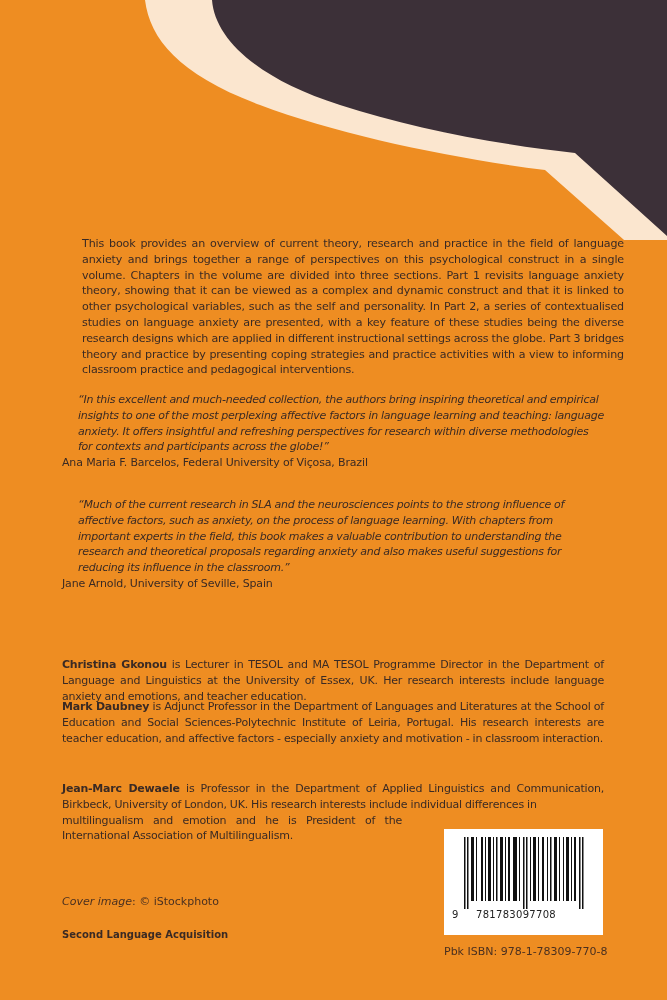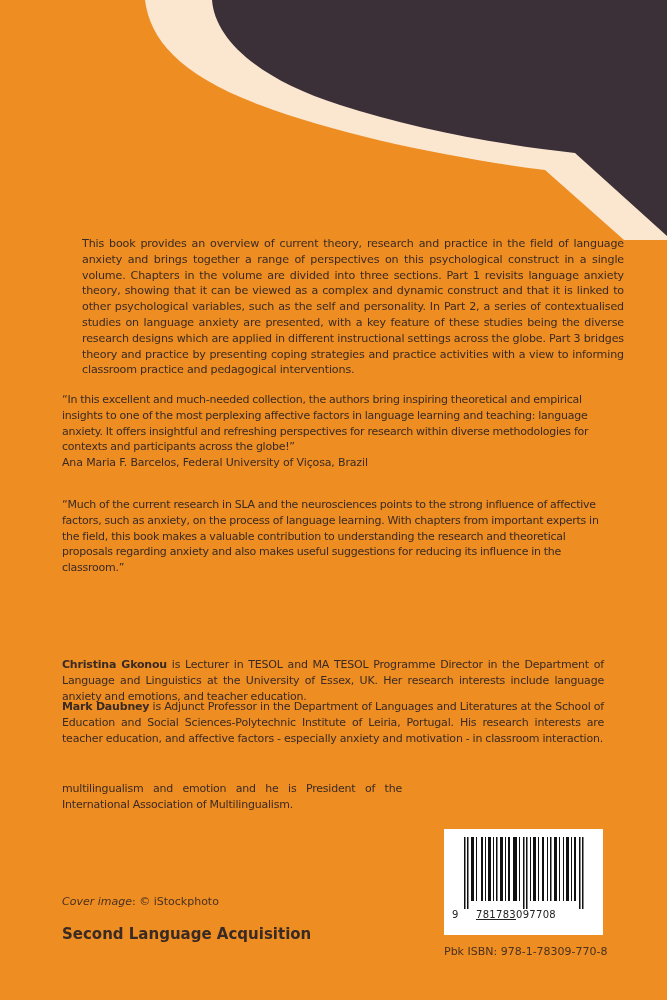--- a/index.html
+++ b/index.html
@@ -9,70 +9,72 @@
     font-family: "DejaVu Sans", sans-serif;
     color: #3a2a24;
   }
   #bubble { position: absolute; left: 0; top: 0; width: 667px; height: 240px; }
   .block { position: absolute; left: 62px; width: 542px; }
   .body-text {
     font-size: 11.1px; line-height: 15.8px; text-align: justify;
     letter-spacing: -0.15px; word-spacing: -0.2px; margin-left: 20px;
   }
   .quote {
-    font-size: 11px; line-height: 15.8px;
-    letter-spacing: -0.25px; word-spacing: -0.2px;
+    font-style: italic; font-size: 11px; line-height: 15.8px;
+    letter-spacing: -0.25px; word-spacing: -0.2px; margin-left: 16px;
   }
   .attrib { text-align: left; font-size: 11px; line-height: 15.8px; letter-spacing: -0.15px; }
   .bio { font-size: 11px; line-height: 15.8px; text-align: justify; letter-spacing: -0.2px; word-spacing: -0.2px; }
   .bio b { font-weight: bold; margin-top: 32px; }
   #dewaele-bio { width: 340px; }
   #dewaele-first { width: 542px; }
   #barcode-box {
     position: absolute; left: 444px; top: 829px; width: 159px; height: 106px;
     background: #ffffff;
   }
   #barcode-bars { position: absolute; left: 20px; top: 8px; width: 122px; height: 72px; }
   .bc-digits {
     position: absolute; top: 80px; font-size: 10px; color: #222; letter-spacing: 0.3px;
   }
   #isbn { position: absolute; left: 444px; top: 945px; font-size: 11px; color: #4a3020; }
   #cover-credit { position: absolute; left: 62px; top: 895px; font-size: 11px; color: #4a3020; }
-  #series { position: absolute; left: 62px; top: 927px; font-size: 15px; line-height: 15.5px; color: #3a2a24; }
+  #series { position: absolute; left: 62px; top: 927px; font-size: 10px; line-height: 15.5px; color: #3a2a24; }
   #series .title { font-weight: bold; }
   .it { font-style: italic; }
 </style>
 </head>
 <body>
 
 <svg id="bubble" viewBox="0 0 667 240" xmlns="http://www.w3.org/2000/svg">
   <path d="M145,0 C150,40 180,75 260,105 C340,135 450,158 545,170 L667,278 L667,0 Z" fill="#fbe6cf"></path>
   <path d="M212,0 C215,40 260,80 340,105 C410,128 500,145 575,153 L667,236 L667,0 Z" fill="#3c3038"></path>
 </svg>
 
 <div class="block body-text" style="top:236px;">This book provides an overview of current theory, research and practice in the field of language anxiety and brings together a range of perspectives on this psychological construct in a single volume. Chapters in the volume are divided into three sections. Part 1 revisits language anxiety theory, showing that it can be viewed as a complex and dynamic construct and that it is linked to other psychological variables, such as the self and personality. In Part 2, a series of contextualised studies on language anxiety are presented, with a key feature of these studies being the diverse research designs which are applied in different instructional settings across the globe. Part 3 bridges theory and practice by presenting coping strategies and practice activities with a view to informing classroom practice and pedagogical interventions.</div>
 
 <div class="block" style="top:392px;">
   <div class="quote">“In this excellent and much-needed collection, the authors bring inspiring theoretical and empirical insights to one of the most perplexing affective factors in language learning and teaching: language anxiety. It offers insightful and refreshing perspectives for research within diverse methodologies for contexts and participants across the globe!”</div>
   <div class="attrib">Ana Maria F. Barcelos, Federal University of Viçosa, Brazil</div>
 </div>
 
 <div class="block" style="top:497px;">
   <div class="quote">“Much of the current research in SLA and the neurosciences points to the strong influence of affective factors, such as anxiety, on the process of language learning. With chapters from important experts in the field, this book makes a valuable contribution to understanding the research and theoretical proposals regarding anxiety and also makes useful suggestions for reducing its influence in the classroom.”</div>
+  <div class="attrib">Jane Arnold, University of Seville, Spain</div>
 </div>
 
 <div class="block bio" style="top:657px;">
   <b>Christina Gkonou</b><span> is Lecturer in TESOL and MA TESOL Programme Director in the Department of Language and Linguistics at the University of Essex, UK. Her research interests include language anxiety and emotions, and teacher education.</span>
 </div>
 
 <div class="block bio" style="top:699px;">
   <b>Mark Daubney</b><span> is Adjunct Professor in the Department of Languages and Literatures at the School of Education and Social Sciences-Polytechnic Institute of Leiria, Portugal. His research interests are teacher education, and affective factors - especially anxiety and motivation - in classroom interaction.</span>
 </div>
 
 <div class="block bio" style="top:781px;">
+  <div id="dewaele-first"><b>Jean-Marc Dewaele</b><span> is Professor in the Department of Applied Linguistics and Communication, Birkbeck, University of London, UK. His research interests include individual differences in</span></div>
   <div id="dewaele-bio">multilingualism and emotion and he is President of the International Association of Multilingualism.</div>
 </div>
 
 <div id="barcode-box">
   <svg id="barcode-bars" viewBox="0 0 122 72" preserveAspectRatio="none">
     <g fill="#111">
       <rect x="0" y="0" width="1.5" height="72"></rect>
         <rect x="3" y="0" width="1.5" height="72"></rect>
       <rect x="7" y="0" width="3" height="64"></rect>
         <rect x="12" y="0" width="1" height="64"></rect>
@@ -98,21 +100,21 @@
         <rect x="95" y="0" width="1" height="64"></rect>
       <rect x="99" y="0" width="1" height="64"></rect>
         <rect x="102" y="0" width="3" height="64"></rect>
       <rect x="107" y="0" width="1" height="64"></rect>
         <rect x="110" y="0" width="2" height="64"></rect>
       <rect x="115" y="0" width="1.5" height="72"></rect>
         <rect x="118" y="0" width="1.5" height="72"></rect>
     </g>
   </svg>
   <span class="bc-digits" style="left:8px;">9</span>
-  <span class="bc-digits" style="left:32px;text-decoration:underline;">781783</span>
+  <span class="bc-digits" style="left:32px;">781783</span>
   <span class="bc-digits" style="left:72px;">097708</span>
 </div>
 
 <div id="isbn">Pbk ISBN: 978-1-78309-770-8</div>
 
 <div id="cover-credit">
   <span class="it">Cover image</span><span>: © iStockphoto</span>
 </div>
 
 <div id="series">

